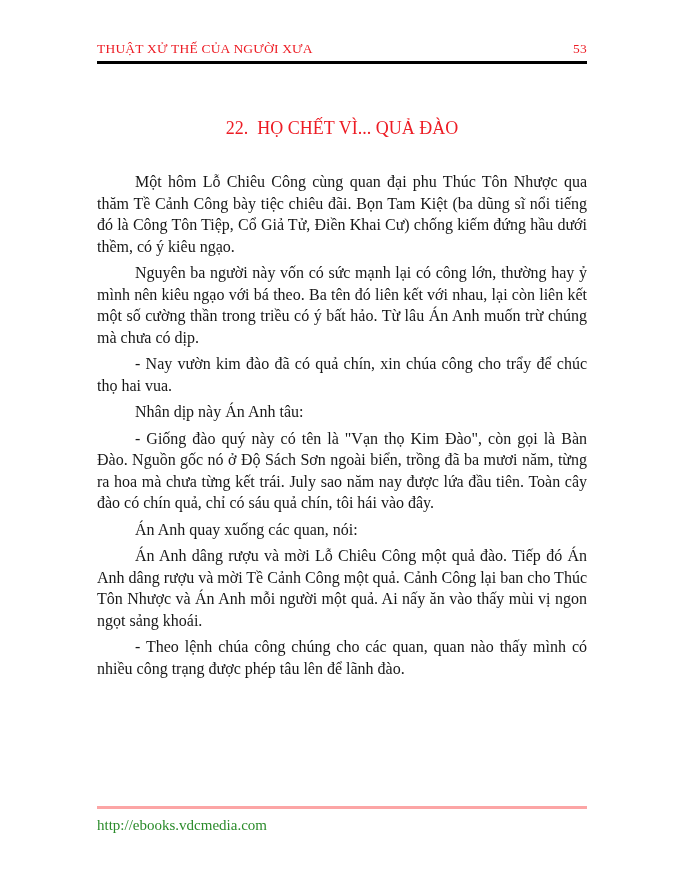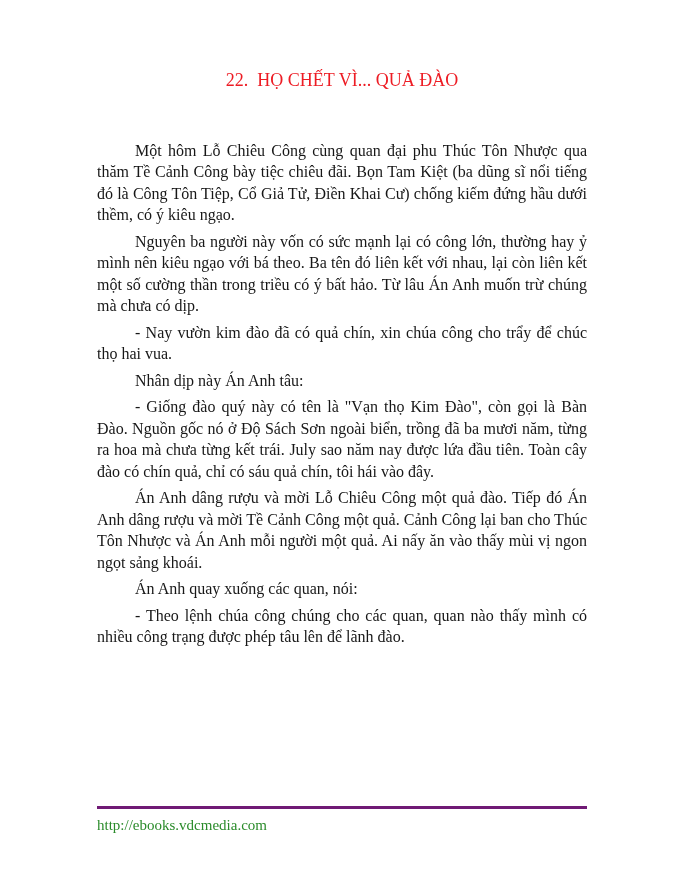--- a/index.html
+++ b/index.html
@@ -32,70 +32,74 @@
     justify-content:space-between;
     align-items:flex-end;
     color:var(--red);
     font-size:13.5px;
     letter-spacing:.2px;
     padding-bottom:4px;
     border-bottom:3px solid #000;
     line-height:1.1;
   }
   .chapter-title{
-    margin:70px 0 0 0;
+    margin:54px 0 0 0;
     text-align:center;
     color:var(--red);
     font-size:18px;
     font-weight:normal;
     line-height:1.2;
   }
   .body-text{
-    margin-top:48px;
+    margin-top:32px;
   }
   .body-text p{
     margin:0 0 5px 0;
     font-size:16px;
     line-height:21.5px;
     text-align:justify;
     text-indent:38px;
     color:var(--ink);
   }
   .page-footer{
     position:absolute;
     top:806px;
     left:97px;
     width:490px;
-    border-top:3px solid #701a75;
+    border-top:3px solid #fca5a5;
     padding-top:7px;
   }
   .footer-link{
     color:var(--green);
     font-size:15px;
     text-decoration:none;
     line-height:1.2;
   }
 </style>
 </head>
 <body>
 
 <div class="page">
   <div class="content">
 
+    <div class="running-header">
+      <span>THUẬT XỬ THẾ CỦA NGƯỜI XƯA</span>
+      <span>53</span>
+    </div>
 
     <h1 class="chapter-title">22.&nbsp; HỌ CHẾT VÌ... QUẢ ĐÀO</h1>
 
     <div class="body-text">
       <p>Một hôm Lỗ Chiêu Công cùng quan đại phu Thúc Tôn Nhược qua thăm Tề Cảnh Công bày tiệc chiêu đãi. Bọn Tam Kiệt (ba dũng sĩ nổi tiếng đó là Công Tôn Tiệp, Cổ Giả Tử, Điền Khai Cư) chống kiếm đứng hầu dưới thềm, có ý kiêu ngạo.</p>
       <p>Nguyên ba người này vốn có sức mạnh lại có công lớn, thường hay ỷ mình nên kiêu ngạo với bá theo. Ba tên đó liên kết với nhau, lại còn liên kết một số cường thần trong triều có ý bất hảo. Từ lâu Án Anh muốn trừ chúng mà chưa có dịp.</p>
       <p>- Nay vườn kim đào đã có quả chín, xin chúa công cho trẩy để chúc thọ hai vua.</p>
       <p>Nhân dịp này Án Anh tâu:</p>
       <p>- Giống đào quý này có tên là "Vạn thọ Kim Đào", còn gọi là Bàn Đào. Nguồn gốc nó ở Độ Sách Sơn ngoài biển, trồng đã ba mươi năm, từng ra hoa mà chưa từng kết trái. July sao năm nay được lứa đầu tiên. Toàn cây đào có chín quả, chỉ có sáu quả chín, tôi hái vào đây.</p>
+      <p>Án Anh quay xuống các quan, nói:</p>
       <p>Án Anh dâng rượu và mời Lỗ Chiêu Công một quả đào. Tiếp đó Án Anh dâng rượu và mời Tề Cảnh Công một quả. Cảnh Công lại ban cho Thúc Tôn Nhược và Án Anh mỗi người một quả. Ai nấy ăn vào thấy mùi vị ngon ngọt sảng khoái.</p>
-      <p>Án Anh quay xuống các quan, nói:</p>
       <p>- Theo lệnh chúa công chúng cho các quan, quan nào thấy mình có nhiều công trạng được phép tâu lên để lãnh đào.</p>
     </div>
 
   </div>
 
   <div class="page-footer">
     <a class="footer-link" href="#">http://ebooks.vdcmedia.com</a>
   </div>
 </div>
 

